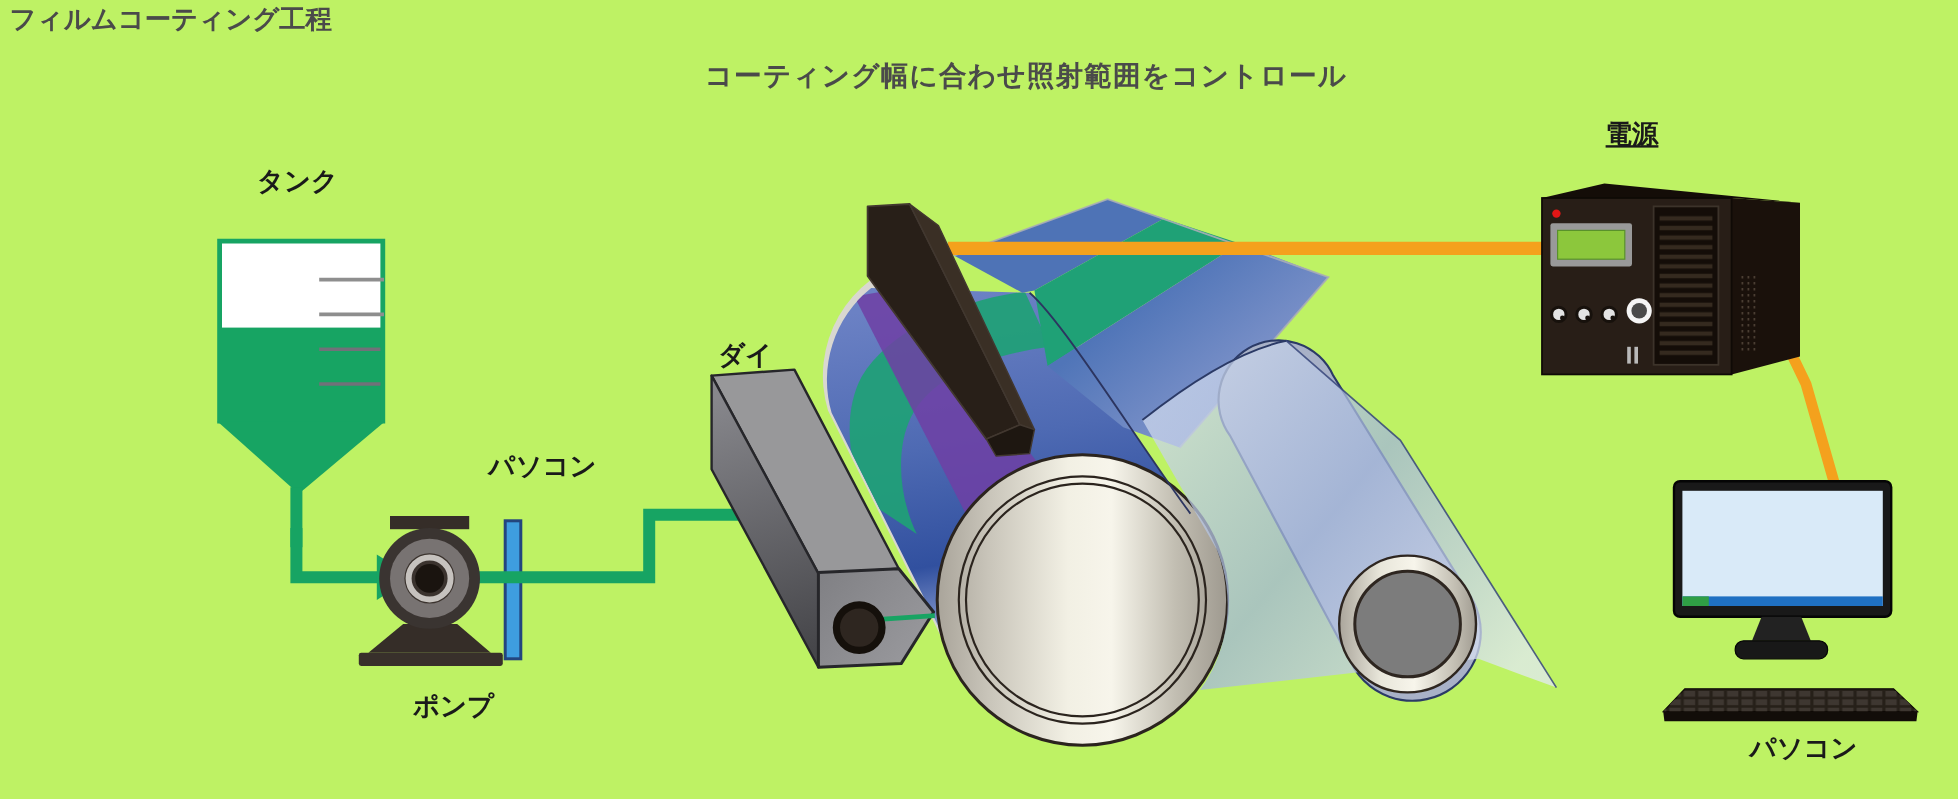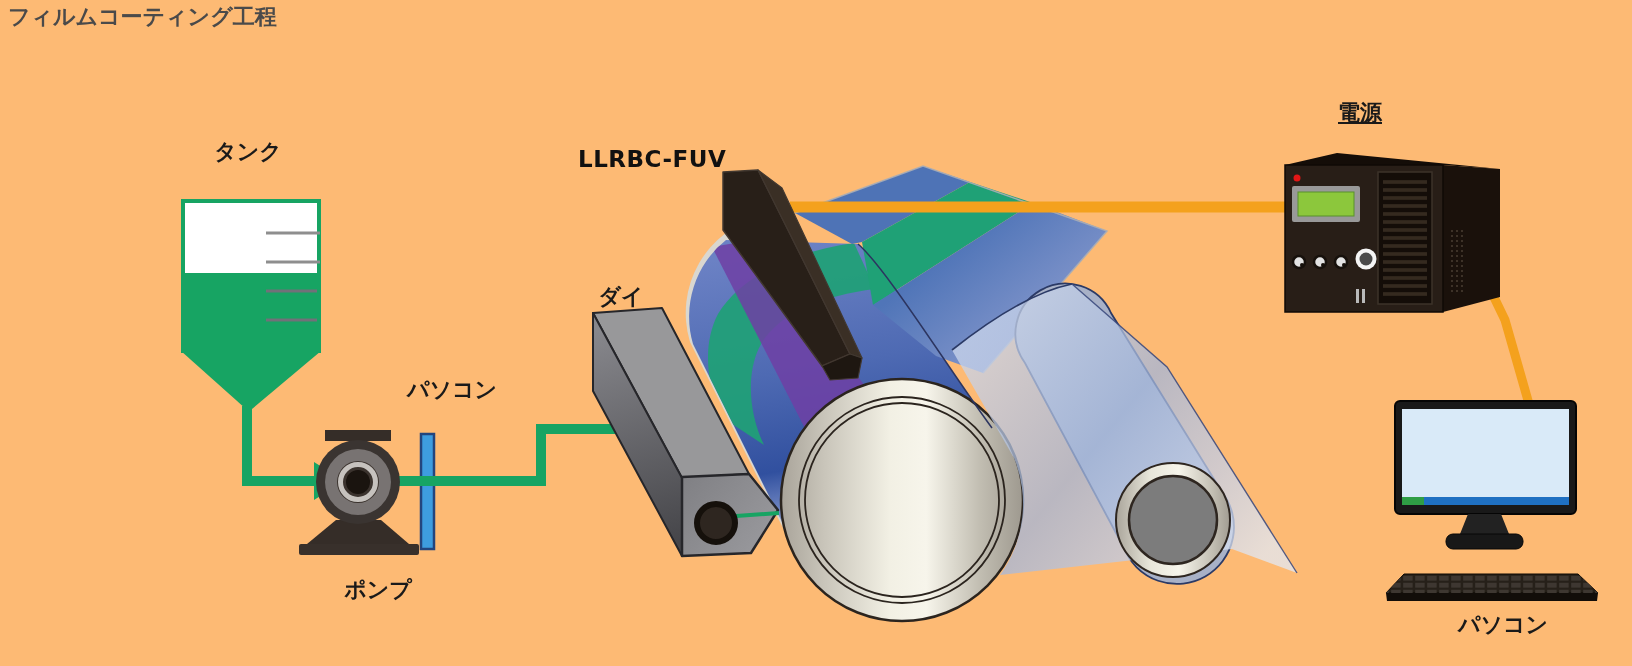--- a/index.html
+++ b/index.html
@@ -1,16 +1,16 @@
 <!DOCTYPE html>
 <html><head>
 <meta charset="utf-8">
 <style>
   html,body{margin:0;padding:0;background:#ffffff;}
-  .stage{position:relative;width:1632px;height:666px;background:#fdba74;overflow:hidden;
+  .stage{position:relative;width:1632px;height:666px;background:#bef264;overflow:hidden;
          font-family:"DejaVu Sans","Liberation Sans",sans-serif;}
   .stage svg{position:absolute;left:0;top:0;}
   .lbl{position:absolute;font-weight:bold;color:#1a1a1a;font-size:22px;line-height:1.1;
        text-align:center;white-space:nowrap;}
   .lbl.heading{color:#4a4a4a;text-align:left;}
   .lbl.sub{color:#4a4a4a;font-size:23px;letter-spacing:1px;}
   .lbl.latin{font-size:23px;color:#111;text-align:left;letter-spacing:.5px;}
 </style>
 </head>
 <body>
@@ -191,21 +191,21 @@
     <rect x="1402" y="497" width="22" height="8" fill="#2f9e45"></rect>
     <polygon points="1468,514 1501,514 1509,534 1460,534" fill="#222222"></polygon>
     <rect x="1446" y="534" width="77" height="15" rx="7" fill="#181818" stroke="#060606"></rect>
     <polygon points="1404,574 1578,574 1598,593 1386,593" fill="#262019" stroke="#0d0905"></polygon>
     <polygon points="1404,574 1578,574 1598,593 1386,593" fill="url(#keysPat)"></polygon>
     <polygon points="1386,593 1598,593 1597,601 1387,601" fill="#120d09"></polygon>
   </g>
 </svg>
 
 <div class="lbl heading" style="left:8px;top:5px;">フィルムコーティング工程</div>
+<div class="lbl sub" style="left:530px;top:52px;width:650px;">コーティング幅に合わせ照射範囲をコントロール</div>
 <div class="lbl" style="left:188px;top:140px;width:120px;">タンク</div>
 <div class="lbl" style="left:387px;top:378px;width:130px;">パソコン</div>
 <div class="lbl" style="left:318px;top:578px;width:120px;">ポンプ</div>
 <div class="lbl" style="left:571px;top:257px;width:100px;margin-top:28px;">ダイ</div>
-<div class="lbl latin" style="left:578px;top:147px;width:220px;">LLRBC-FUV</div>
 <div class="lbl" style="left:1300px;top:101px;width:120px;text-decoration:underline;">電源</div>
 <div class="lbl" style="left:1443px;top:613px;width:120px;">パソコン</div>
 
 </div>
 
 </body></html>

